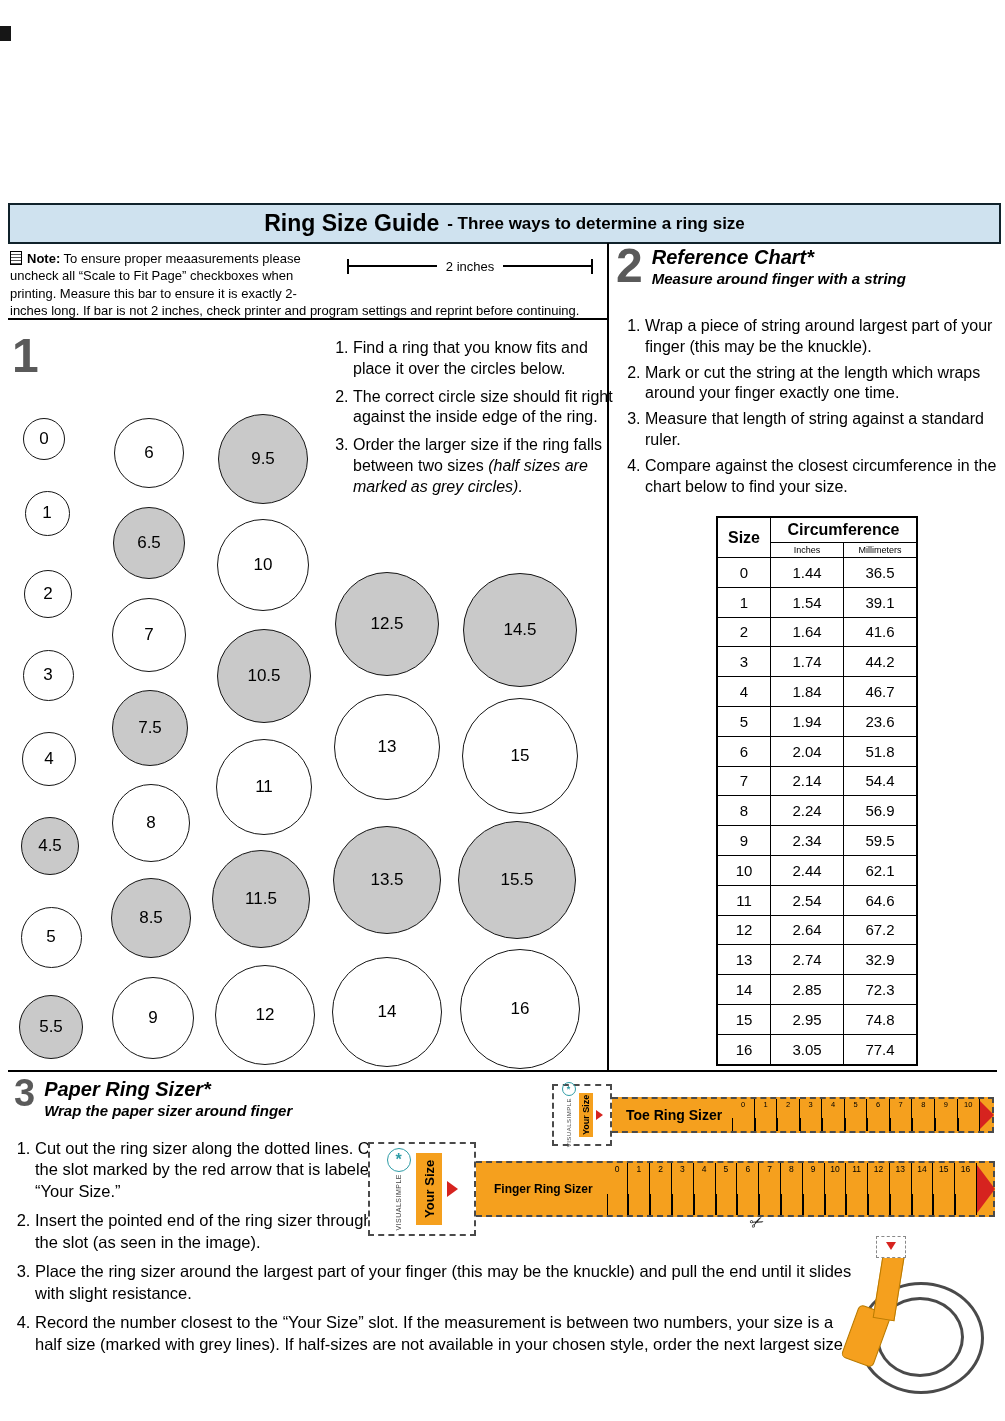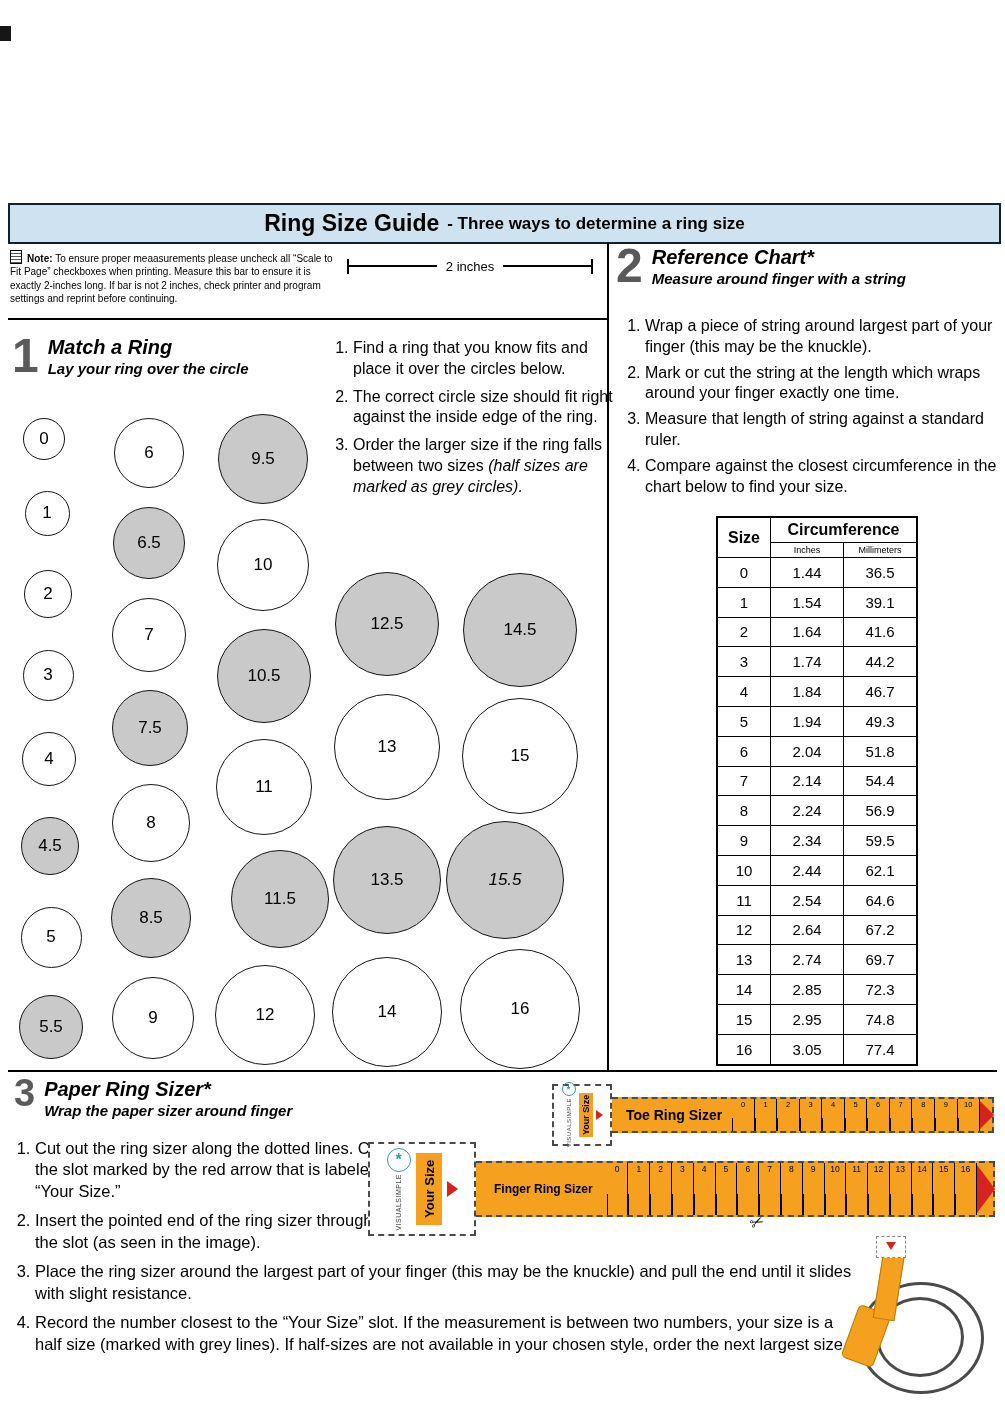--- a/index.html
+++ b/index.html
@@ -5,21 +5,21 @@
   html,body{margin:0;padding:0;background:#ffffff;}
   .page{position:relative;width:1005px;height:1421px;background:#fff;font-family:"Liberation Sans",sans-serif;color:#000;overflow:hidden;}
   .corner-mark{position:absolute;left:0;top:26px;width:11px;height:15px;background:#161616;}
 
   
   .header-bar{position:absolute;left:8px;top:203px;width:989px;height:37px;background:#cfe2ef;border:2px solid #10222b;display:flex;align-items:center;justify-content:center;gap:8px;}
   .header-title{font-size:23px;font-weight:bold;}
   .header-sub{font-size:17px;font-weight:bold;}
 
   
-  .note{position:absolute;left:10px;top:250px;width:586px;font-size:10px;line-height:1.34;}
+  .note{position:absolute;left:10px;top:250px;width:586px;font-size:13px;line-height:1.34;}
   .note::before{content:"";float:right;width:262px;height:42px;}
   .note-icon{display:inline-block;width:10px;height:12px;border:1px solid #000;margin-right:5px;vertical-align:-2px;background:repeating-linear-gradient(180deg,#fff 0 2px,#555 2px 3px);}
   .note-label{font-weight:bold;}
 
   .inch-bar{position:absolute;left:347px;top:258px;width:246px;height:16px;display:flex;align-items:center;}
   .inch-bar .tick{width:2px;height:15px;background:#000;}
   .inch-bar .seg{flex:1;height:2px;background:#000;}
   .inch-bar .lbl{padding:0 9px;font-size:13px;white-space:nowrap;}
 
   .rule{position:absolute;background:#000;}
@@ -128,24 +128,20 @@
     <div class="seg"></div>
     <div class="tick"></div>
   </div>
 
   <div class="rule" style="left:8px;top:318px;width:600px;height:2px;"></div>
   <div class="rule" style="left:607px;top:243px;width:2px;height:827px;"></div>
   <div class="rule" style="left:8px;top:1070px;width:989px;height:2px;"></div>
 
   <div class="sec-head" style="left:12px;top:336px;">
     <span class="big-num">1</span>
-    <div class="sec-titles">
-      <h2>Match a Ring</h2>
-      <p class="sub">Lay your ring over the circle</p>
-    </div>
   </div>
   <ol class="steps" id="sec1-steps">
       <li><span>Find a ring that you know fits and place it over the circles below.</span></li>
       <li><span>The correct circle size should fit right against the inside edge of the ring.</span></li>
       <li><span>Order the larger size if the ring falls between two sizes </span><em>(half sizes are marked as grey circles).</em></li>
     </ol>
   <div id="circle-field" style="position:absolute;left:0;top:0;width:1005px;height:1421px;pointer-events:none;">
       <div class="ring-circle" style="left: 23px; top: 418px; height: 40px; width: 40px;">
         <span class="circle-label">0</span>
       </div>
@@ -196,21 +192,21 @@
       </div>
       <div class="ring-circle" style="left: 217px; top: 519px; height: 90px; width: 90px;">
         <span class="circle-label">10</span>
       </div>
       <div class="ring-circle grey" style="left: 217px; top: 629px; height: 92px; width: 92px;">
         <span class="circle-label">10.5</span>
       </div>
       <div class="ring-circle" style="left: 216px; top: 739px; height: 94px; width: 94px;">
         <span class="circle-label">11</span>
       </div>
-      <div class="ring-circle grey" style="left: 231px; top: 850px; height: 96px; width: 96px;">
+      <div class="ring-circle grey" style="left: 212px; top: 850px; height: 96px; width: 96px;">
         <span class="circle-label">11.5</span>
       </div>
       <div class="ring-circle" style="left: 215px; top: 965px; height: 98px; width: 98px;">
         <span class="circle-label">12</span>
       </div>
       <div class="ring-circle grey" style="left: 335px; top: 572px; height: 102px; width: 102px;">
         <span class="circle-label">12.5</span>
       </div>
       <div class="ring-circle" style="left: 334px; top: 694px; height: 104px; width: 104px;">
         <span class="circle-label">13</span>
@@ -220,21 +216,21 @@
       </div>
       <div class="ring-circle" style="left: 332px; top: 957px; height: 108px; width: 108px;">
         <span class="circle-label">14</span>
       </div>
       <div class="ring-circle grey" style="left: 463px; top: 573px; height: 112px; width: 112px;">
         <span class="circle-label">14.5</span>
       </div>
       <div class="ring-circle" style="left: 462px; top: 698px; height: 114px; width: 114px;">
         <span class="circle-label">15</span>
       </div>
-      <div class="ring-circle grey" style="left: 446px; top: 821px; height: 116px; width: 116px; font-style: italic;">
+      <div class="ring-circle grey" style="left: 458px; top: 821px; height: 116px; width: 116px;">
         <span class="circle-label">15.5</span>
       </div>
       <div class="ring-circle" style="left: 460px; top: 949px; height: 118px; width: 118px;">
         <span class="circle-label">16</span>
       </div>
     </div>
 
   <div class="sec-head" style="left:616px;top:246px;">
     <span class="big-num">2</span>
     <div class="sec-titles">
@@ -282,21 +278,21 @@
           <td>44.2</td>
         </tr>
         <tr>
           <td>4</td>
           <td>1.84</td>
           <td>46.7</td>
         </tr>
         <tr>
           <td>5</td>
           <td>1.94</td>
-          <td>49.3</td>
+          <td>23.6</td>
         </tr>
         <tr>
           <td>6</td>
           <td>2.04</td>
           <td>51.8</td>
         </tr>
         <tr>
           <td>7</td>
           <td>2.14</td>
           <td>54.4</td>
@@ -322,21 +318,21 @@
           <td>64.6</td>
         </tr>
         <tr>
           <td>12</td>
           <td>2.64</td>
           <td>67.2</td>
         </tr>
         <tr>
           <td>13</td>
           <td>2.74</td>
-          <td>69.7</td>
+          <td>32.9</td>
         </tr>
         <tr>
           <td>14</td>
           <td>2.85</td>
           <td>72.3</td>
         </tr>
         <tr>
           <td>15</td>
           <td>2.95</td>
           <td>74.8</td>

